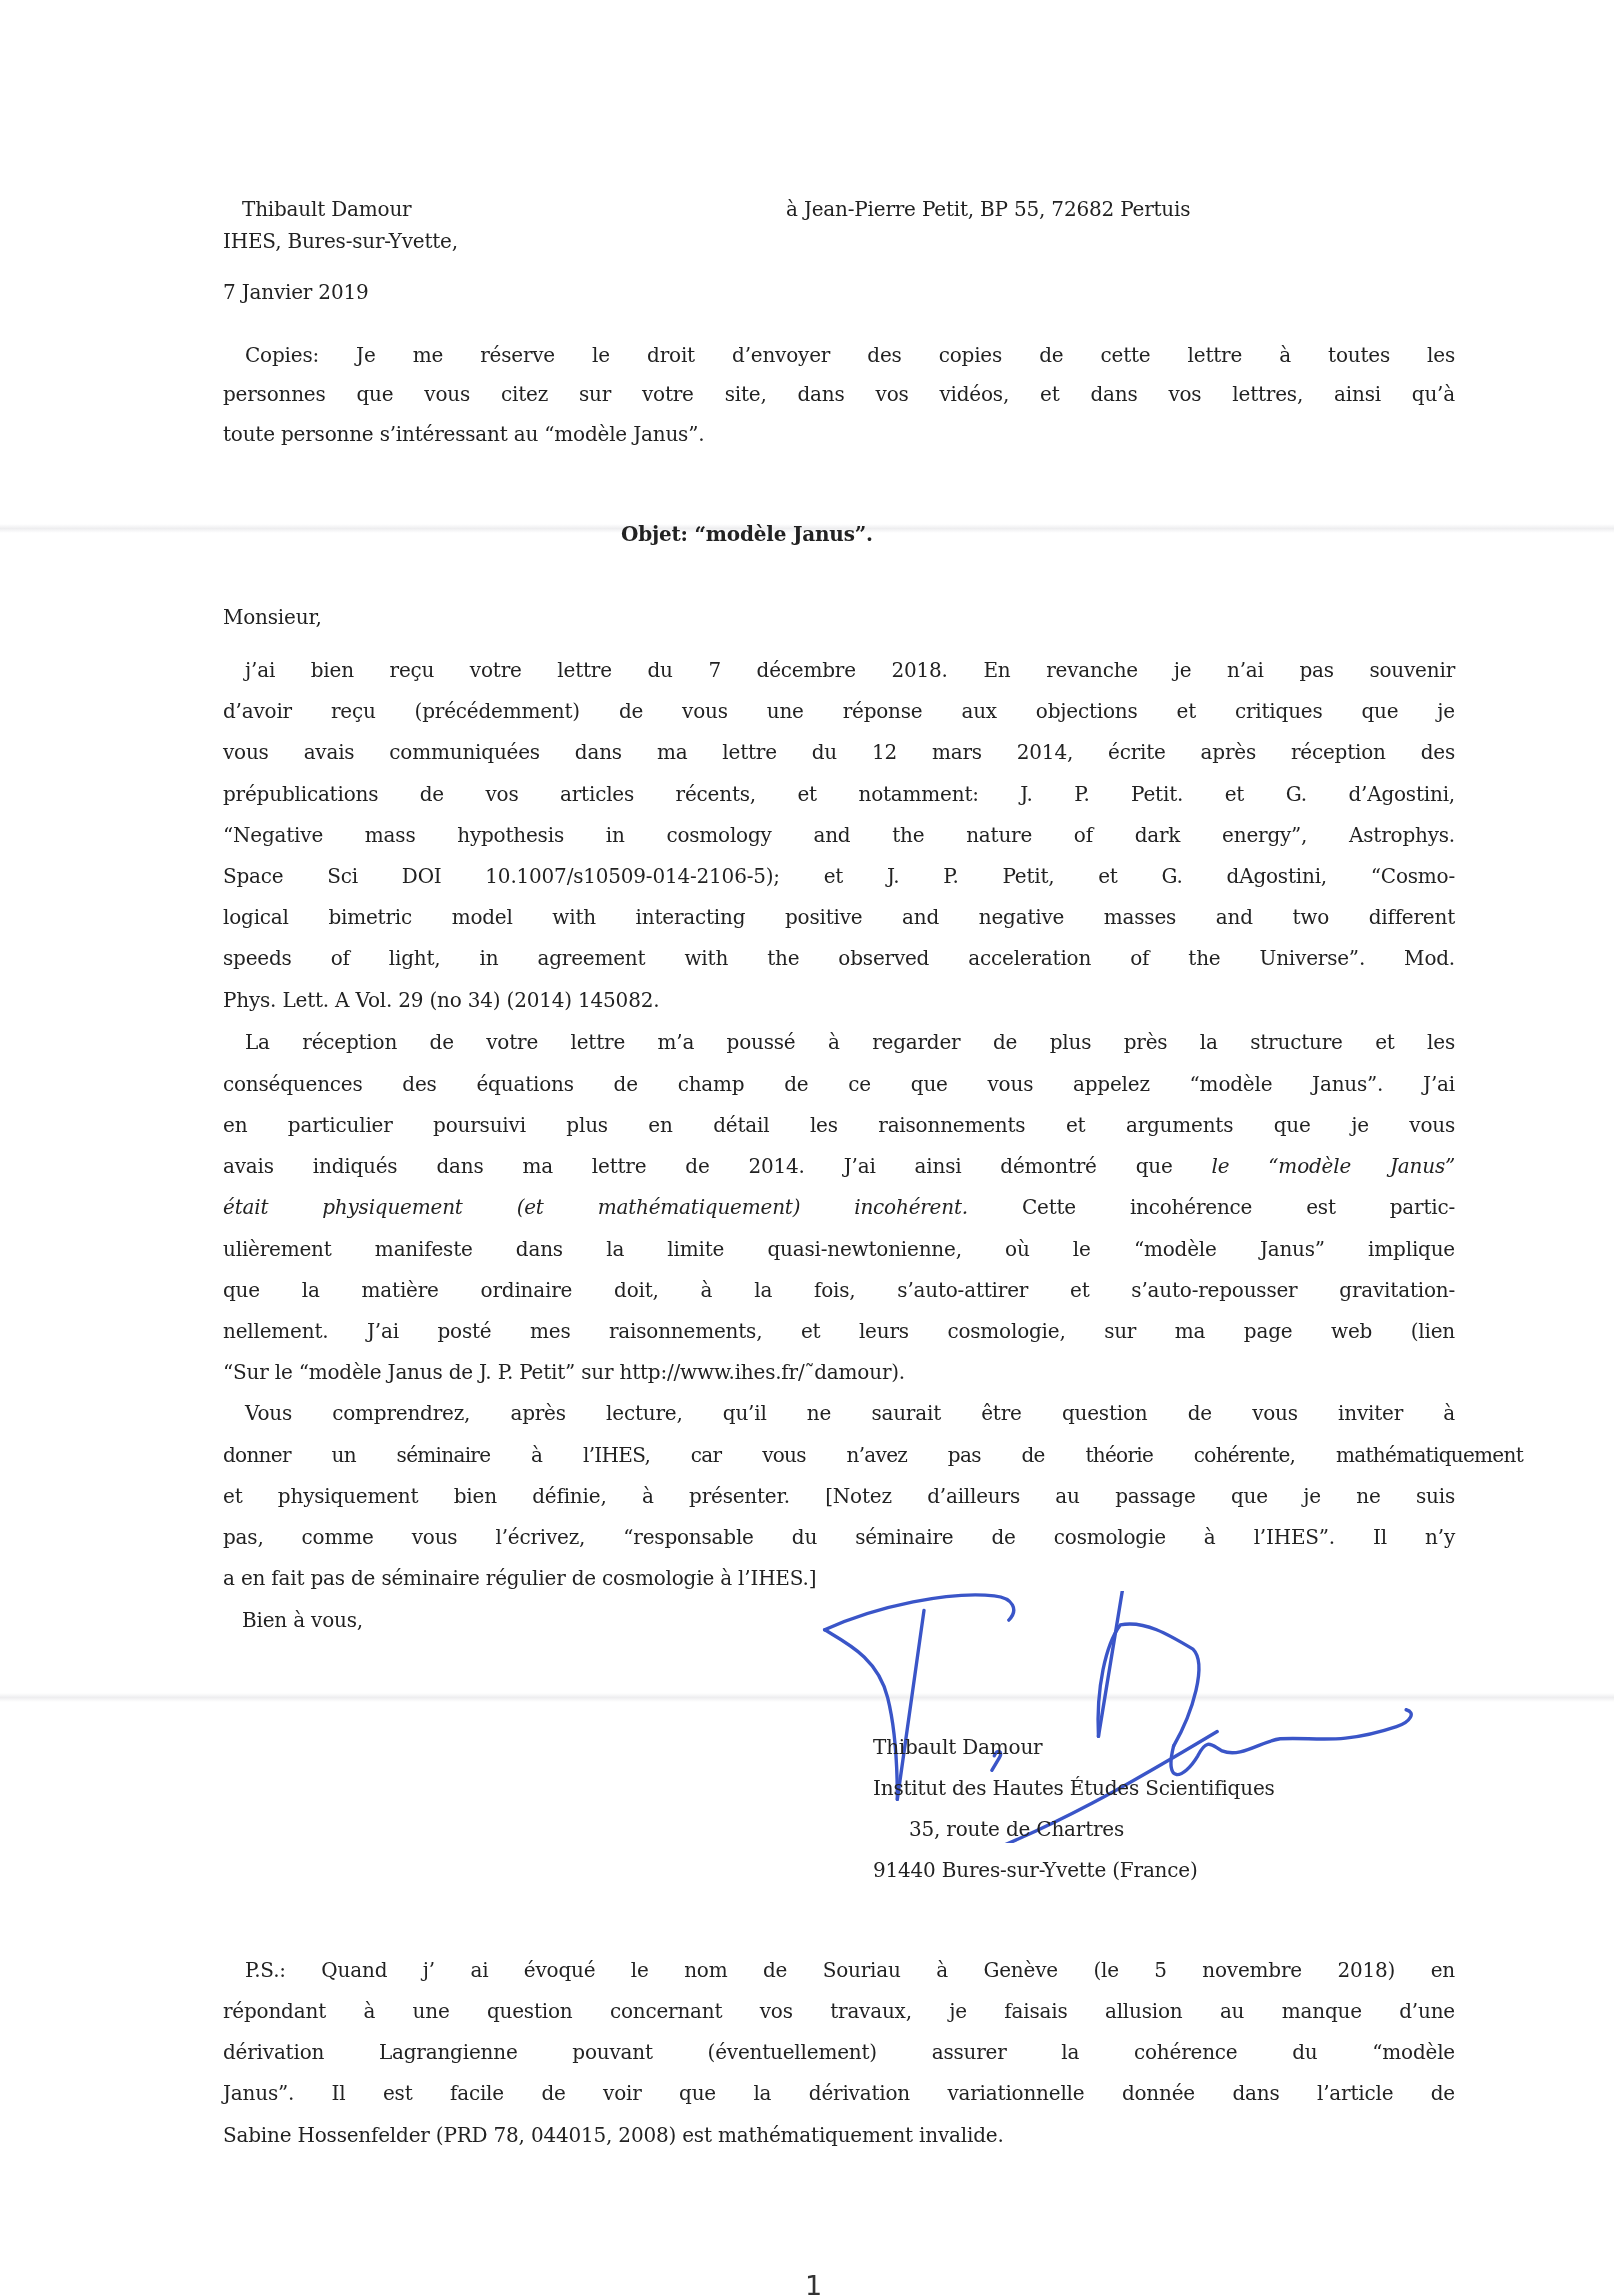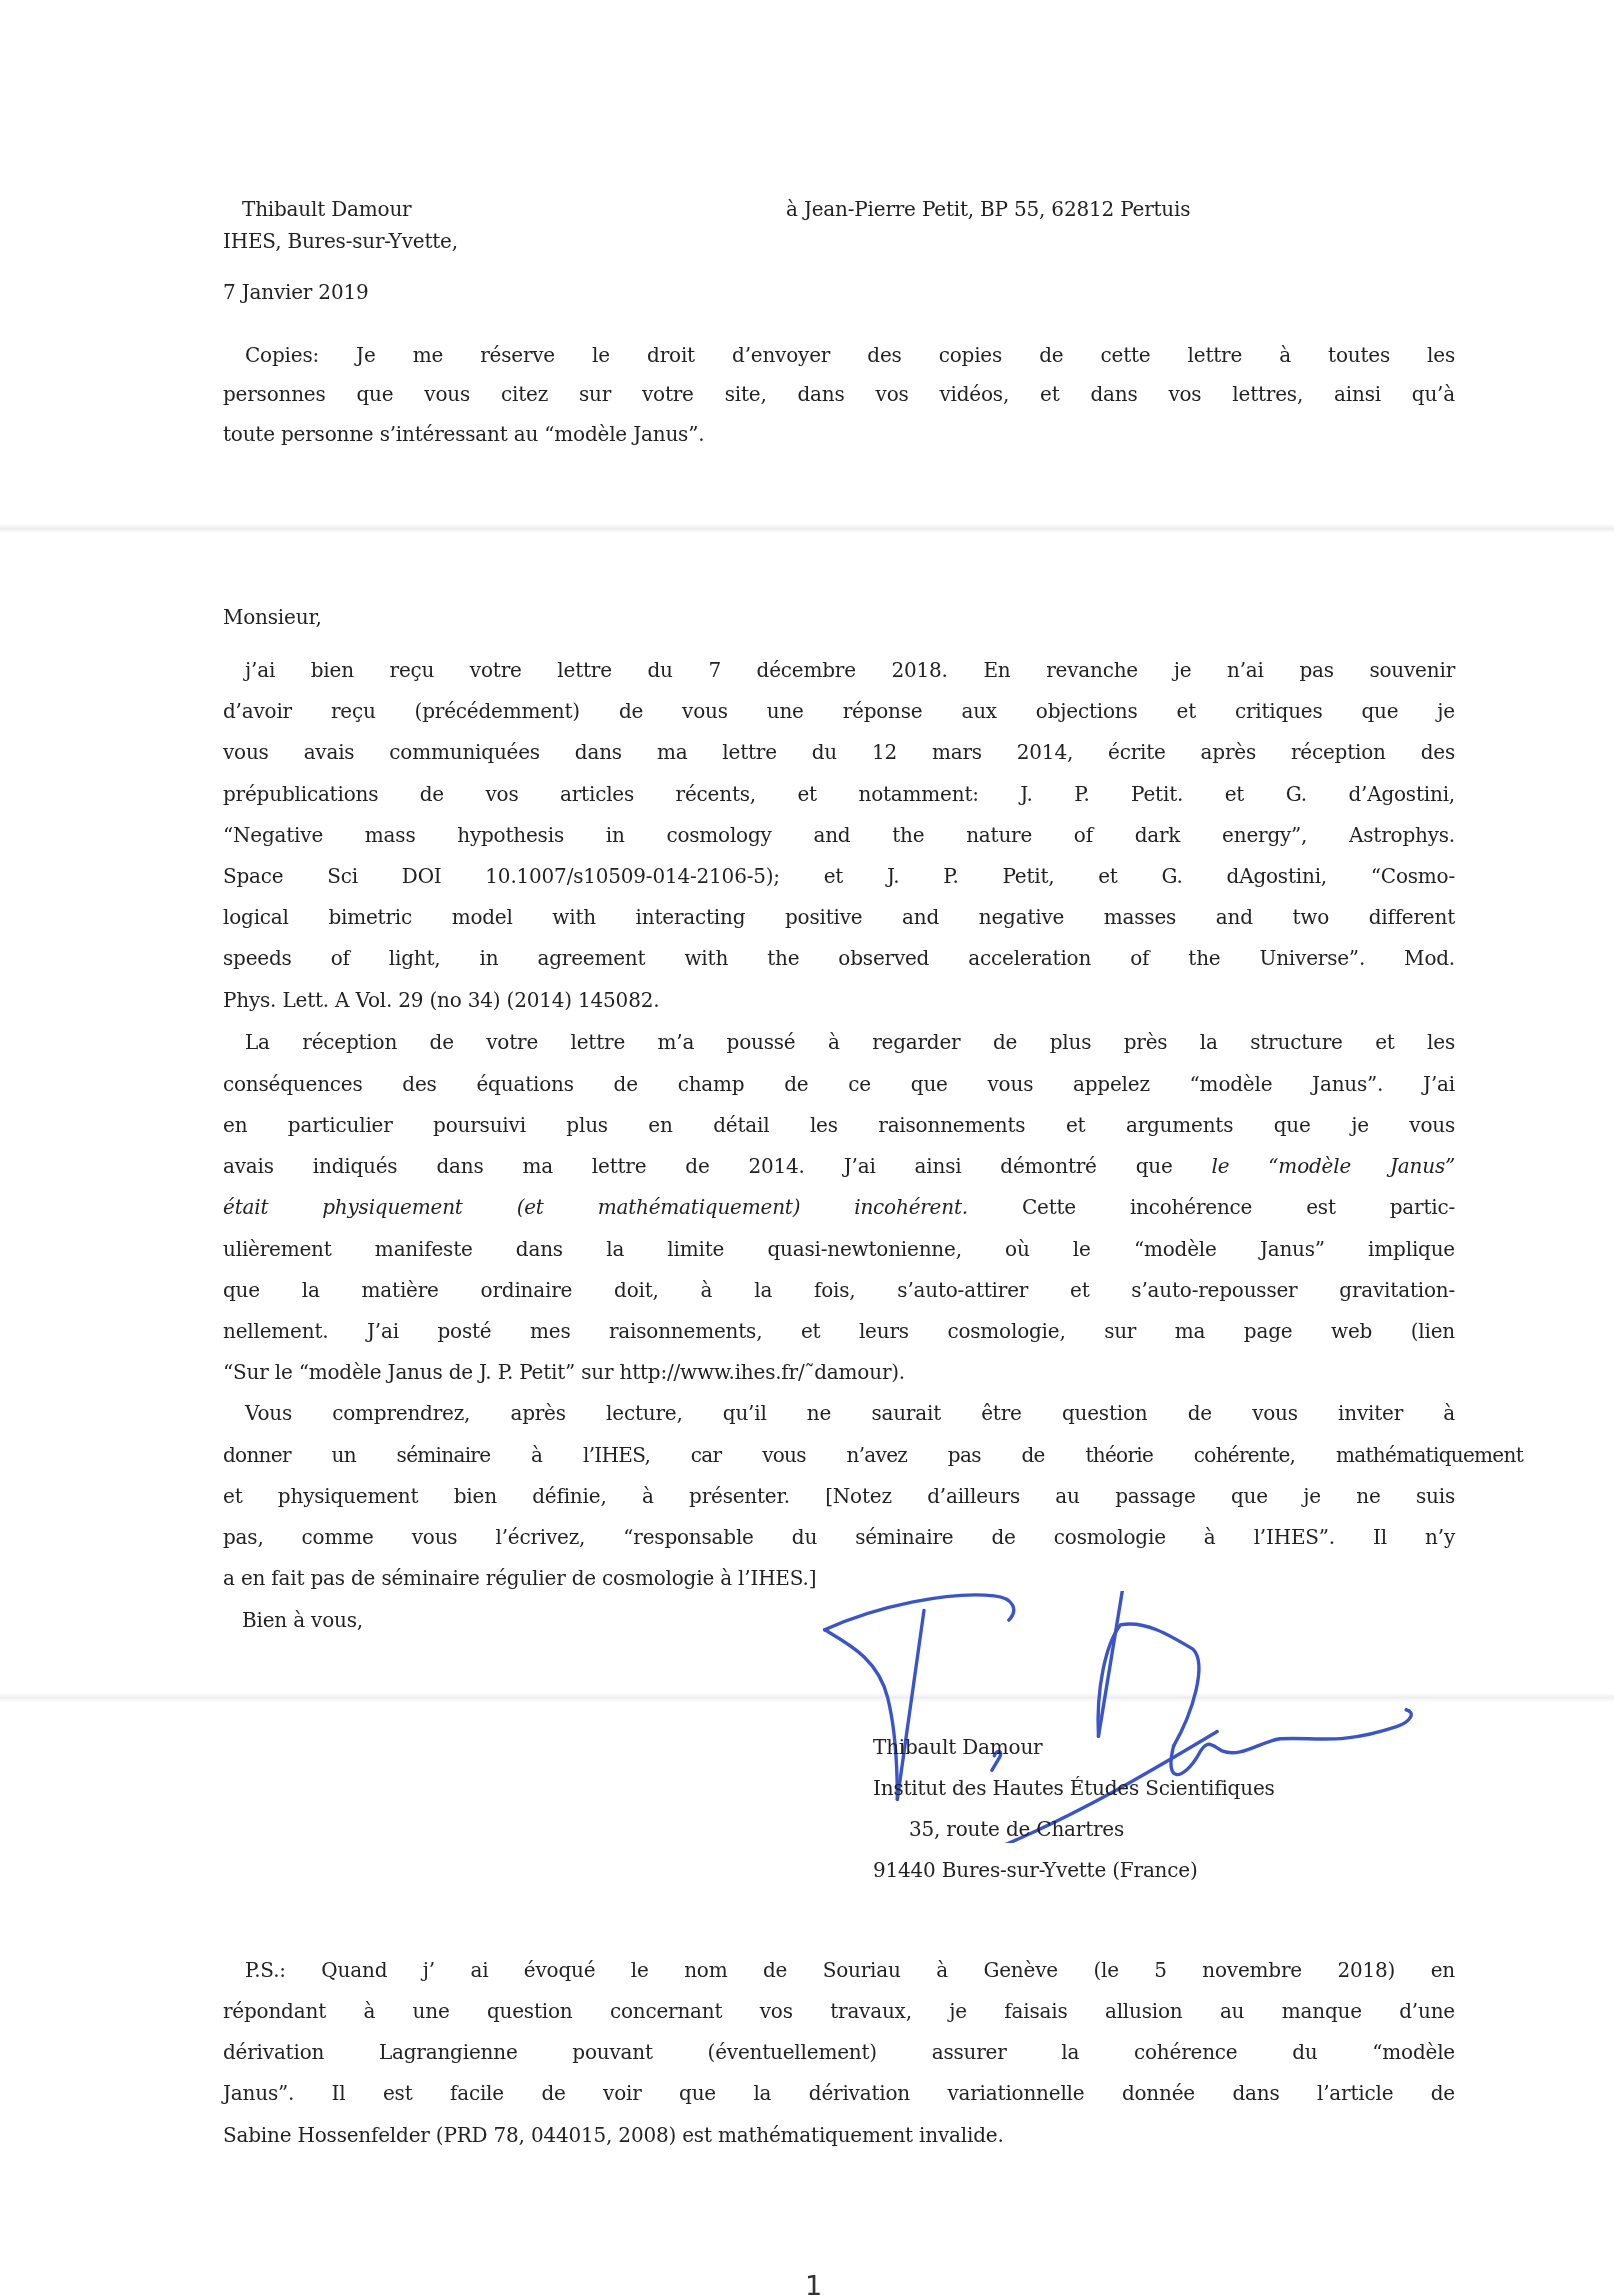--- a/index.html
+++ b/index.html
@@ -33,29 +33,33 @@
 
 <div class="page">
 
   <div class="fold" style="top:524px;"></div>
   <div class="fold" style="top:1693px;"></div>
 
   <div>
     <div class="line" style="left:242px; top:189px;">Thibault Damour</div>
     <div class="line" style="left:223px; top:221px;">IHES, Bures-sur-Yvette,</div>
     <div class="line" style="left:223px; top:272px;">7 Janvier 2019</div>
-    <div class="line" style="left:786px; top:189px;">à Jean-Pierre Petit, BP 55, 62812 Pertuis</div>
+    <div class="line" style="left:786px; top:189px;">à Jean-Pierre Petit, BP 55, 72682 Pertuis</div>
   </div>
 
   <div>
     <div class="line indent just" style="top:335px;">Copies: Je me réserve le droit d’envoyer des copies de cette lettre à toutes les</div>
     <div class="line just" style="top:374px;">personnes que vous citez sur votre site, dans vos vidéos, et dans vos lettres, ainsi qu’à</div>
     <div class="line just last" style="top:414px;">toute personne s’intéressant au “modèle Janus”.</div>
   </div>
 
+  <div class="line bold" style="left:621px; top:514px;">
+    <span>Objet:</span>
+    <span>“modèle Janus”.</span>
+  </div>
 
   <div class="line" style="left:223px; top:597px;">Monsieur,</div>
 
   <div>
     <div class="line indent just" style="top:650px;">j’ai bien reçu votre lettre du 7 décembre 2018. En revanche je n’ai pas souvenir</div>
     <div class="line just" style="top:691px;">d’avoir reçu (précédemment) de vous une réponse aux objections et critiques que je</div>
     <div class="line just" style="top:732px;">vous avais communiquées dans ma lettre du 12 mars 2014, écrite après réception des</div>
     <div class="line just" style="top:774px;">prépublications de vos articles récents, et notamment: J. P. Petit. et G. d’Agostini,</div>
     <div class="line just" style="top:815px;">“Negative mass hypothesis in cosmology and the nature of dark energy”, Astrophys.</div>
     <div class="line just" style="top:856px;">Space Sci DOI 10.1007/s10509-014-2106-5); et J. P. Petit, et G. dAgostini, “Cosmo-</div>

